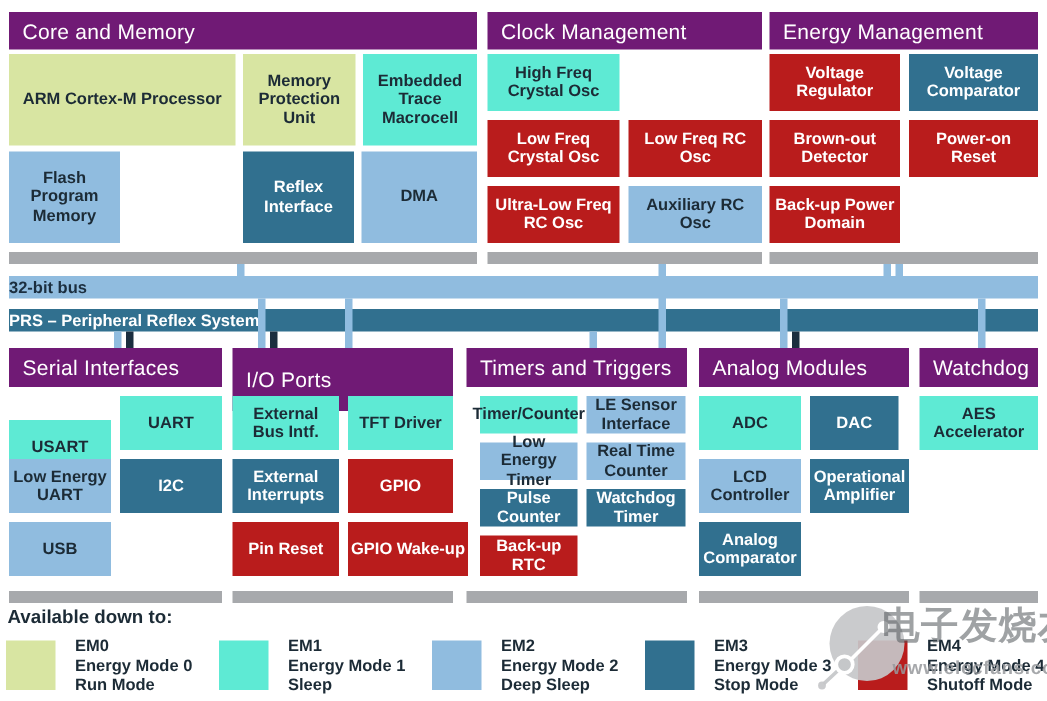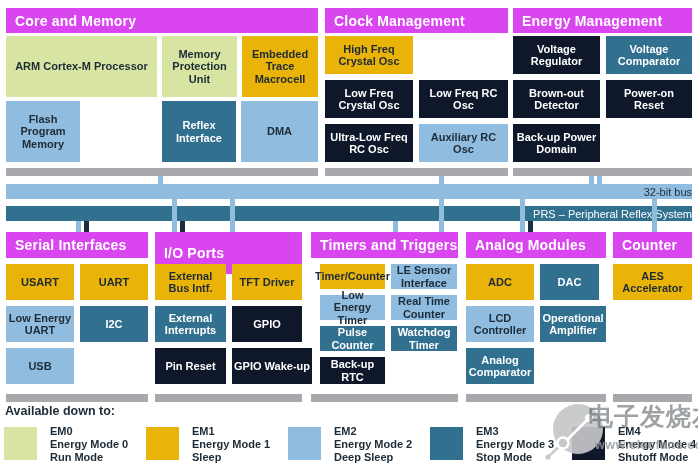--- a/index.html
+++ b/index.html
@@ -1,38 +1,38 @@
 <!DOCTYPE html>
 <html><head>
 <meta charset="utf-8">
 <style>
   html,body{margin:0;padding:0;background:#fff;}
   #stage{
     position:relative;width:698px;height:467px;background:#ffffff;
     font-family:"Liberation Sans", sans-serif;overflow:hidden;
   }
   .hdr{
-    position:absolute;height:25px;background:#d946ef;color:#ffffff;
-    font-weight:bold;font-size:14px;display:flex;align-items:center;
+    position:absolute;height:25px;background:#701a75;color:#ffffff;
+    font-weight:normal;font-size:14px;display:flex;align-items:center;
     padding-left:9px;box-sizing:border-box;letter-spacing:.2px;
   }
   .blk{
     position:absolute;display:flex;align-items:center;justify-content:center;
     text-align:center;font-weight:bold;font-size:11px;line-height:1.12;
     box-sizing:border-box;padding:1px 2px;
   }
   .em0{background:#d8e5a2;color:#1c2b36}
-  .em1{background:#eab308;color:#1c2b36}
+  .em1{background:#5eead4;color:#1c2b36}
   .em2{background:#90bcdf;color:#1c2b36}
   .em3{background:#31708f;color:#ffffff}
-  .em4{background:#0f172a;color:#ffffff}
+  .em4{background:#b91c1c;color:#ffffff}
   .gbar{position:absolute;height:8px;background:#a7a9ac;}
   .bus{
     position:absolute;left:6px;width:686px;height:15px;display:flex;
-    align-items:center;justify-content:flex-end;font-weight:normal;font-size:11px;
+    align-items:center;justify-content:flex-start;font-weight:bold;font-size:11px;
     z-index:1;
   }
   .bus span{position:relative;z-index:3;}
   .bus32{background:#90bcdf;color:#1b2e3f;top:184px;}
   .prs{background:#31708f;color:#ffffff;top:206px;}
   .conn{position:absolute;width:5px;z-index:2;}
   .conn.lb{background:#90bcdf}
   .conn.dk{background:#1b2e3f}
   .leg-title{position:absolute;left:5px;top:404px;font-size:12.5px;font-weight:bold;color:#1c2b36;}
   .swatch{position:absolute;top:427px;width:33px;height:33px;}
@@ -100,23 +100,23 @@
   <div class="conn dk" style="left:84px;top:221px;height:11px"></div>
   <div class="conn lb" style="left:393px;top:221px;height:11px"></div>
   <div class="conn lb" style="left:520px;top:199px;height:33px"></div>
   <div class="conn dk" style="left:528px;top:221px;height:11px"></div>
   <div class="conn lb" style="left:652px;top:199px;height:33px"></div>
 
   <div class="hdr" style="left:6px;top:232px;width:142px;height:26px">Serial Interfaces</div>
   <div class="hdr" style="left:155px;top:232px;width:147px;height:42px">I/O Ports</div>
   <div class="hdr" style="left:311px;top:232px;width:147px;height:26px">Timers and Triggers</div>
   <div class="hdr" style="left:466px;top:232px;width:140px;height:26px">Analog Modules</div>
-  <div class="hdr" style="left:613px;top:232px;width:79px;height:26px">Counter</div>
+  <div class="hdr" style="left:613px;top:232px;width:79px;height:26px">Watchdog</div>
 
-  <div class="blk em1" style="left:6px;top:264px;width:68px;height:36px">USART</div>
+  <div class="blk em1" style="left:6px;top:280px;width:68px;height:36px">USART</div>
   <div class="blk em1" style="left:80px;top:264px;width:68px;height:36px">UART</div>
   <div class="blk em2" style="left:6px;top:306px;width:68px;height:36px">Low Energy UART</div>
   <div class="blk em3" style="left:80px;top:306px;width:68px;height:36px">I2C</div>
   <div class="blk em2" style="left:6px;top:348px;width:68px;height:36px">USB</div>
 
   <div class="blk em1" style="left:155px;top:264px;width:71px;height:36px">External Bus Intf.</div>
   <div class="blk em1" style="left:232px;top:264px;width:70px;height:36px">TFT Driver</div>
   <div class="blk em3" style="left:155px;top:306px;width:71px;height:36px">External Interrupts</div>
   <div class="blk em4" style="left:232px;top:306px;width:70px;height:36px">GPIO</div>
   <div class="blk em4" style="left:155px;top:348px;width:71px;height:36px">Pin Reset</div>

